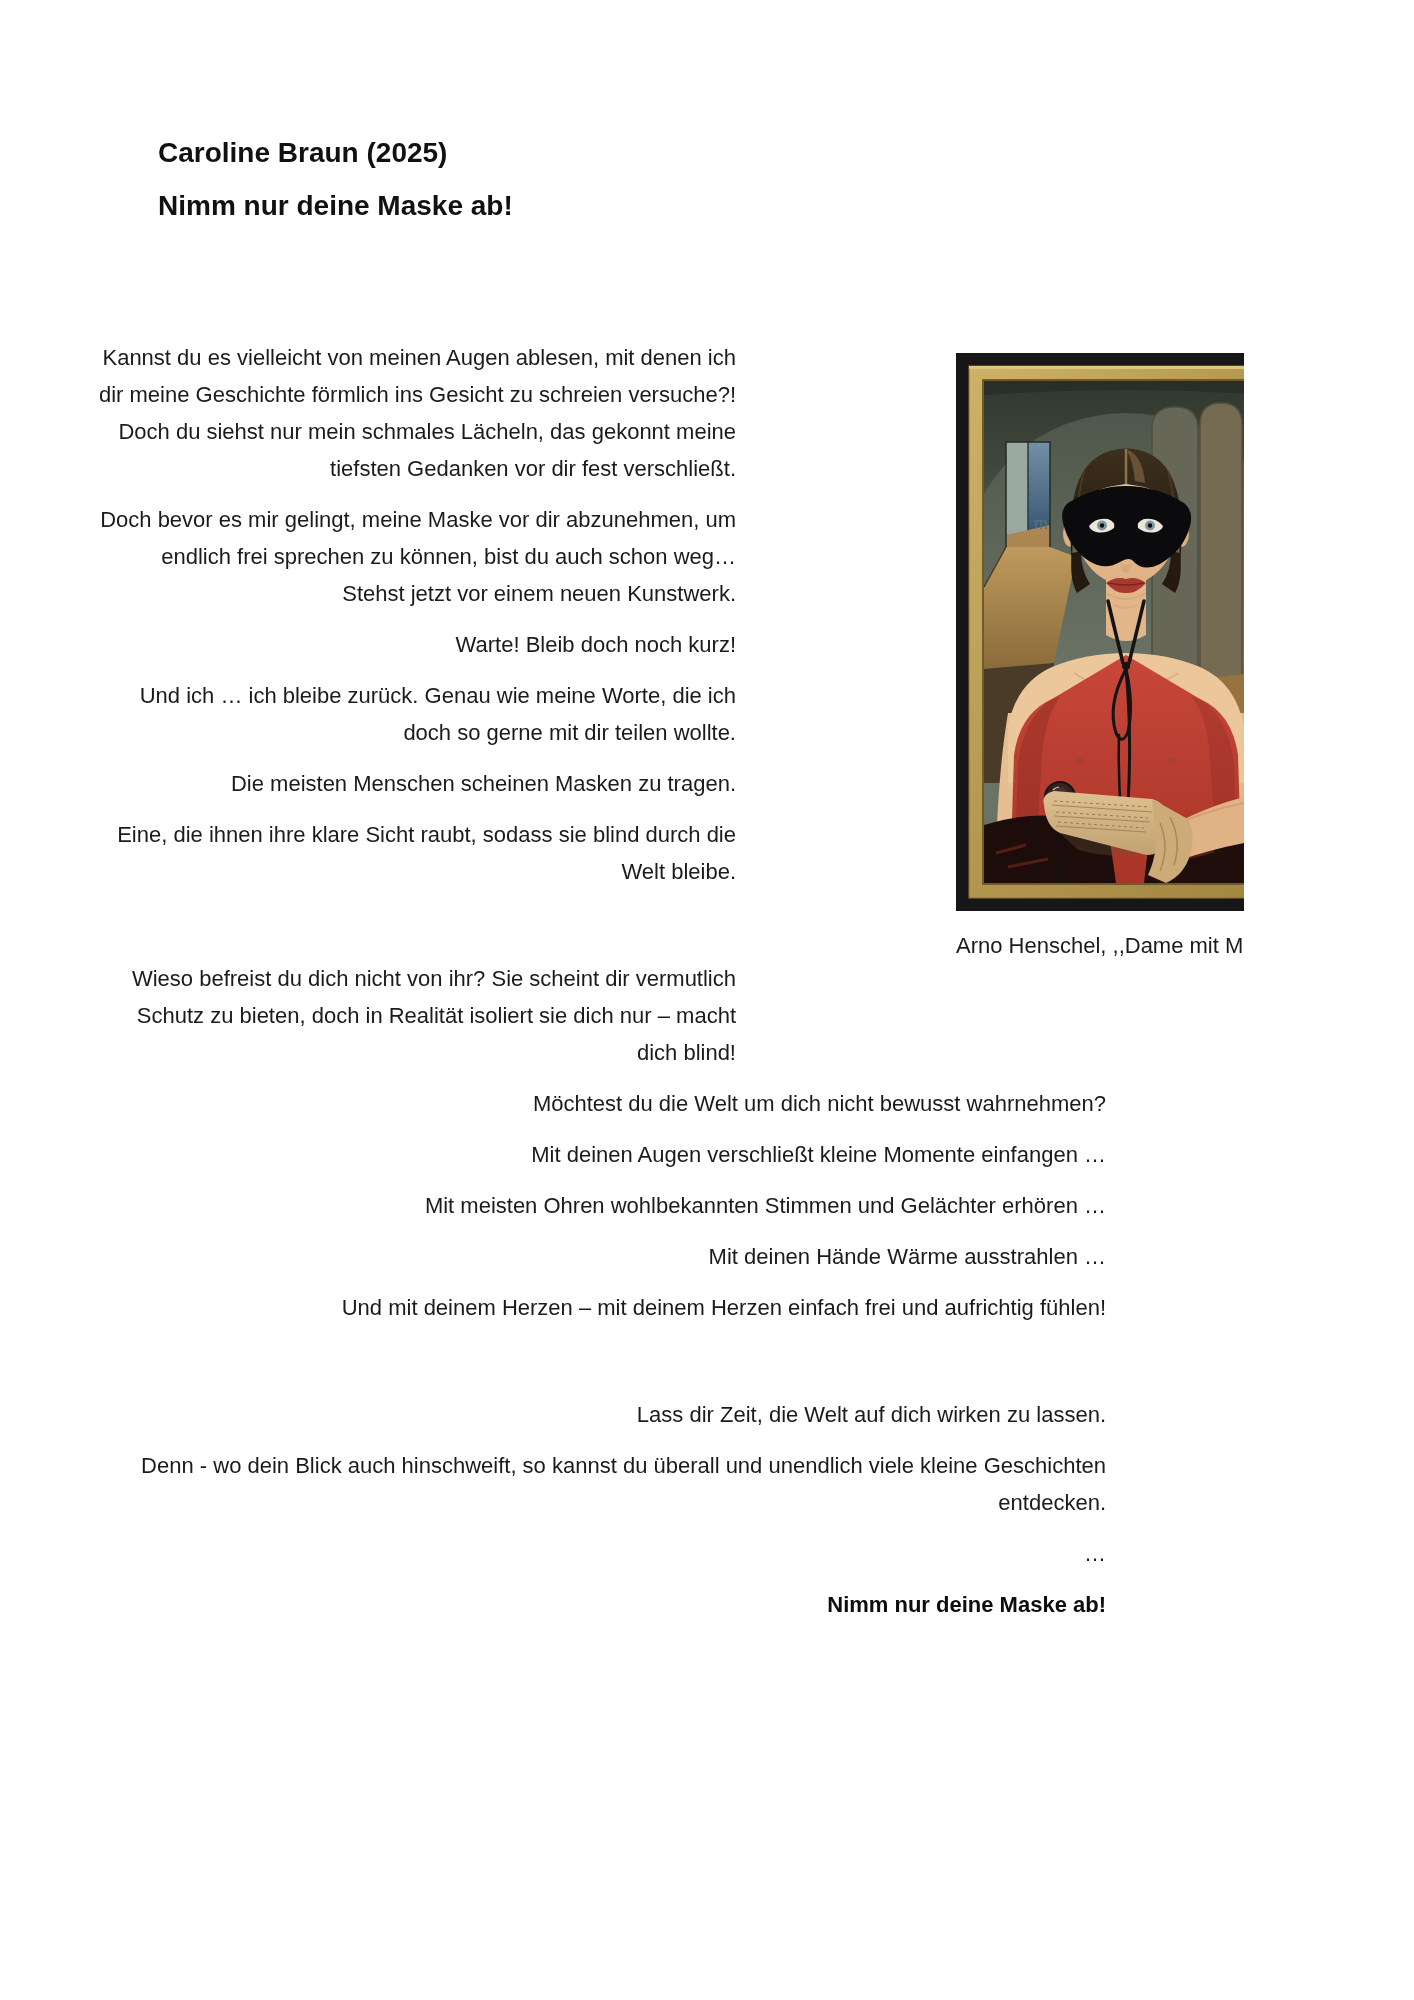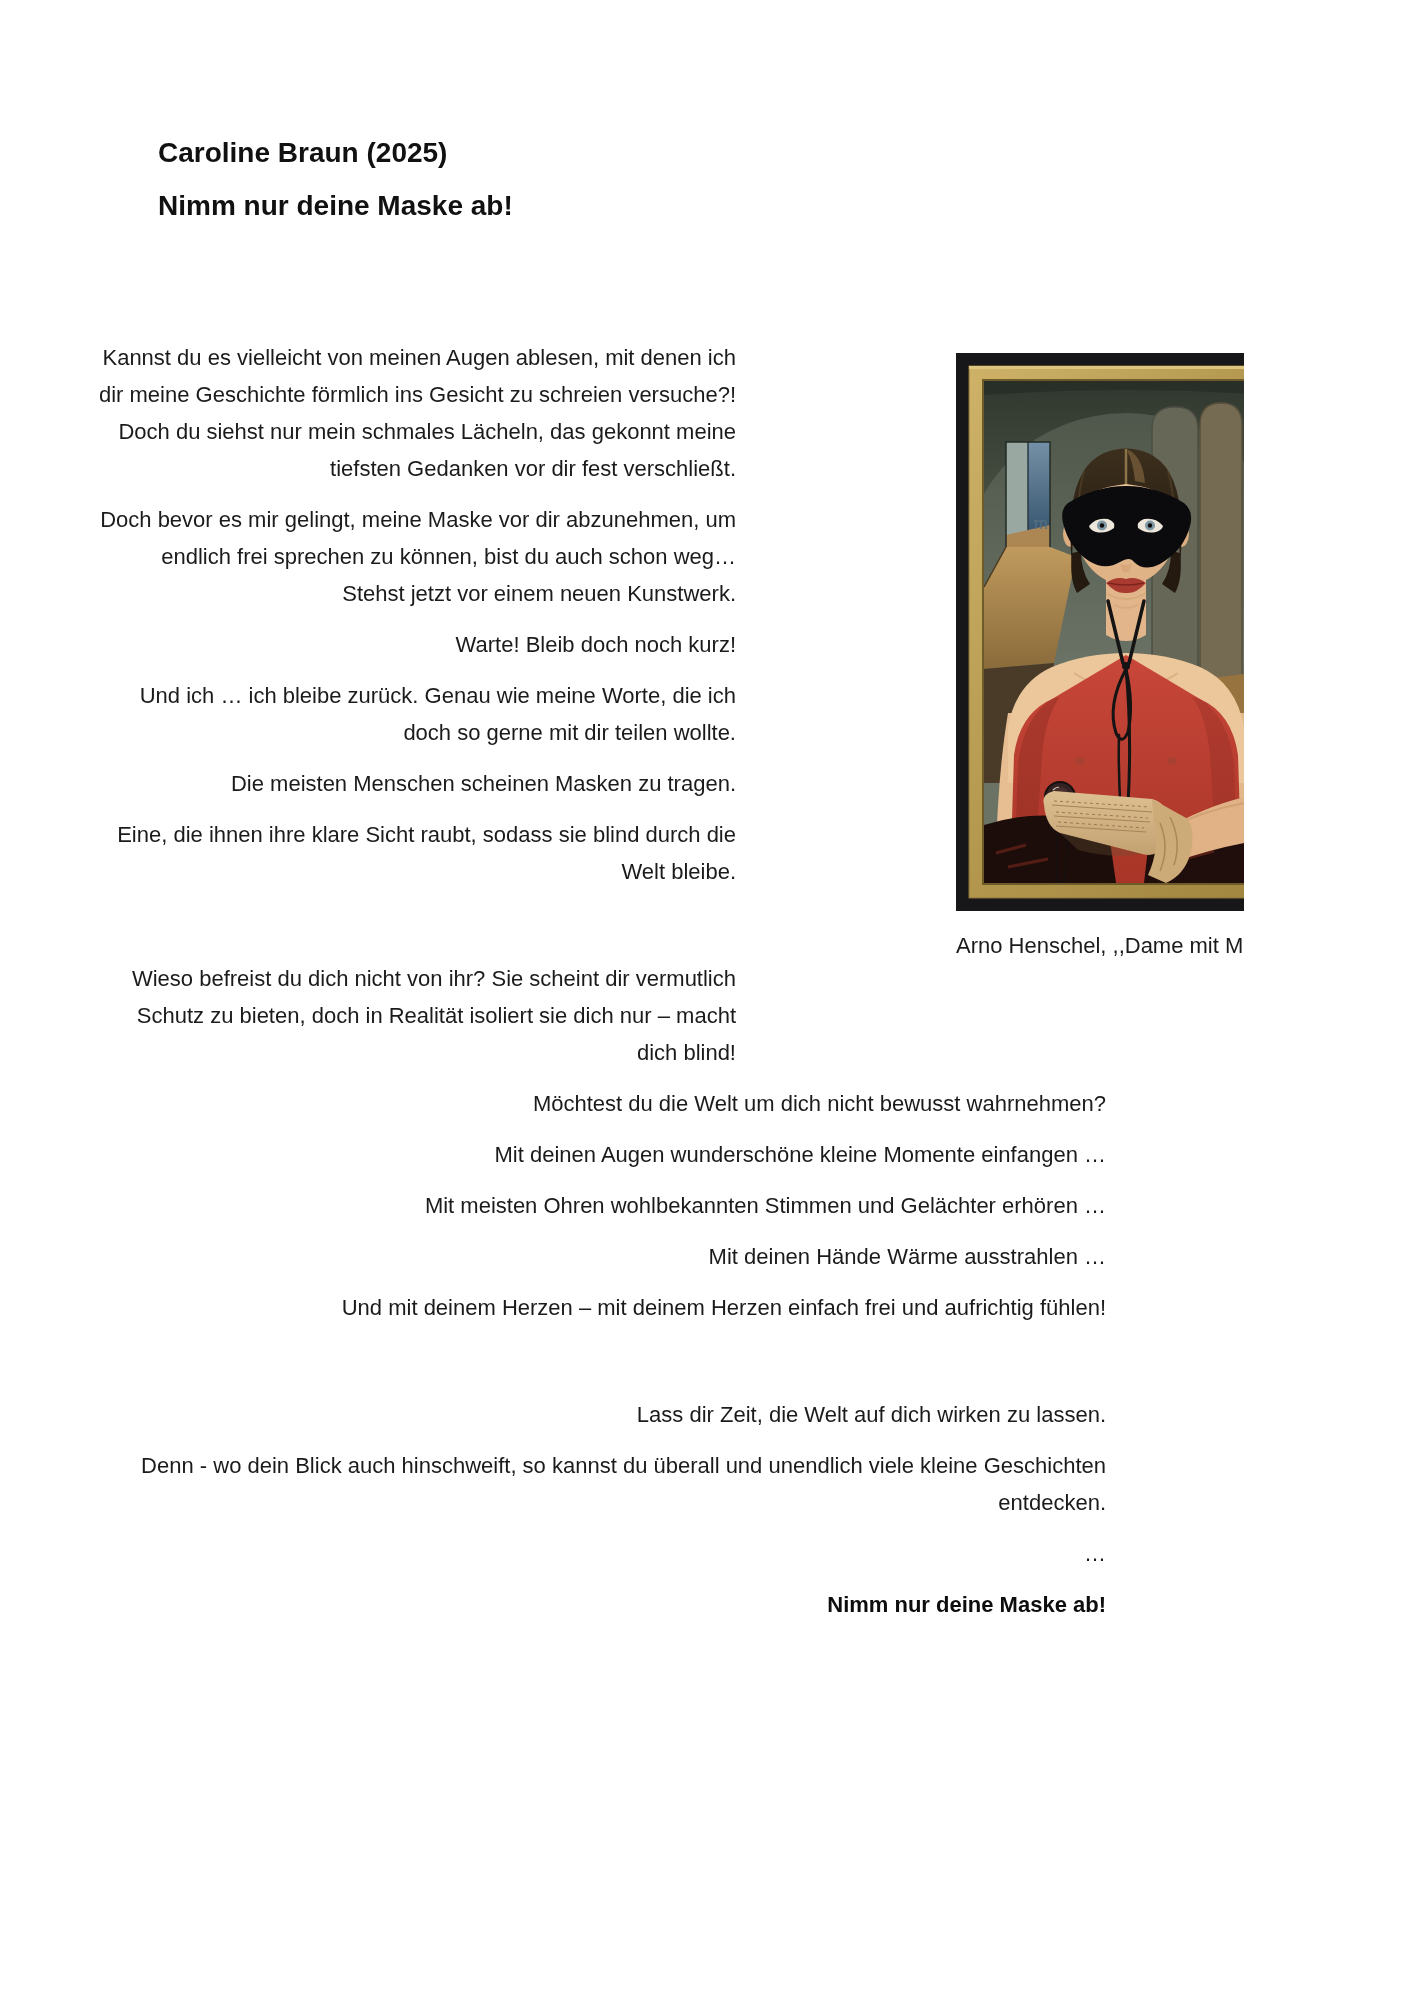--- a/index.html
+++ b/index.html
@@ -47,21 +47,21 @@
   <div class="content" id="content">
       <p class="narrow ">Kannst du es vielleicht von meinen Augen ablesen, mit denen ich dir meine Geschichte förmlich ins Gesicht zu schreien versuche?! Doch du siehst nur mein schmales Lächeln, das gekonnt meine tiefsten Gedanken vor dir fest verschließt.</p>
       <p class="narrow ">Doch bevor es mir gelingt, meine Maske vor dir abzunehmen, um endlich frei sprechen zu können, bist du auch schon weg… Stehst jetzt vor einem neuen Kunstwerk.</p>
       <p class="narrow ">Warte! Bleib doch noch kurz!</p>
       <p class="narrow ">Und ich … ich bleibe zurück. Genau wie meine Worte, die ich doch so gerne mit dir teilen wollte.</p>
       <p class="narrow ">Die meisten Menschen scheinen Masken zu tragen.</p>
       <p class="narrow ">Eine, die ihnen ihre klare Sicht raubt, sodass sie blind durch die Welt bleibe.</p>
       <div class="gap"></div>
       <p class="narrow ">Wieso befreist du dich nicht von ihr? Sie scheint dir vermutlich Schutz zu bieten, doch in Realität isoliert sie dich nur – macht dich blind!</p>
       <p class="">Möchtest du die Welt um dich nicht bewusst wahrnehmen?</p>
-      <p class="">Mit deinen Augen wunderschöne kleine Momente einfangen …</p>
+      <p class="">Mit deinen Augen verschließt kleine Momente einfangen …</p>
       <p class="">Mit meisten Ohren wohlbekannten Stimmen und Gelächter erhören …</p>
       <p class="">Mit deinen Hände Wärme ausstrahlen …</p>
       <p class="">Und mit deinem Herzen – mit deinem Herzen einfach frei und aufrichtig fühlen!</p>
       <div class="gap"></div>
       <p class="">Lass dir Zeit, die Welt auf dich wirken zu lassen.</p>
       <p class="">Denn - wo dein Blick auch hinschweift, so kannst du überall und unendlich viele kleine Geschichten entdecken.</p>
       <p class="">…</p>
       <p class="bold">Nimm nur deine Maske ab!</p>
     </div>
 

